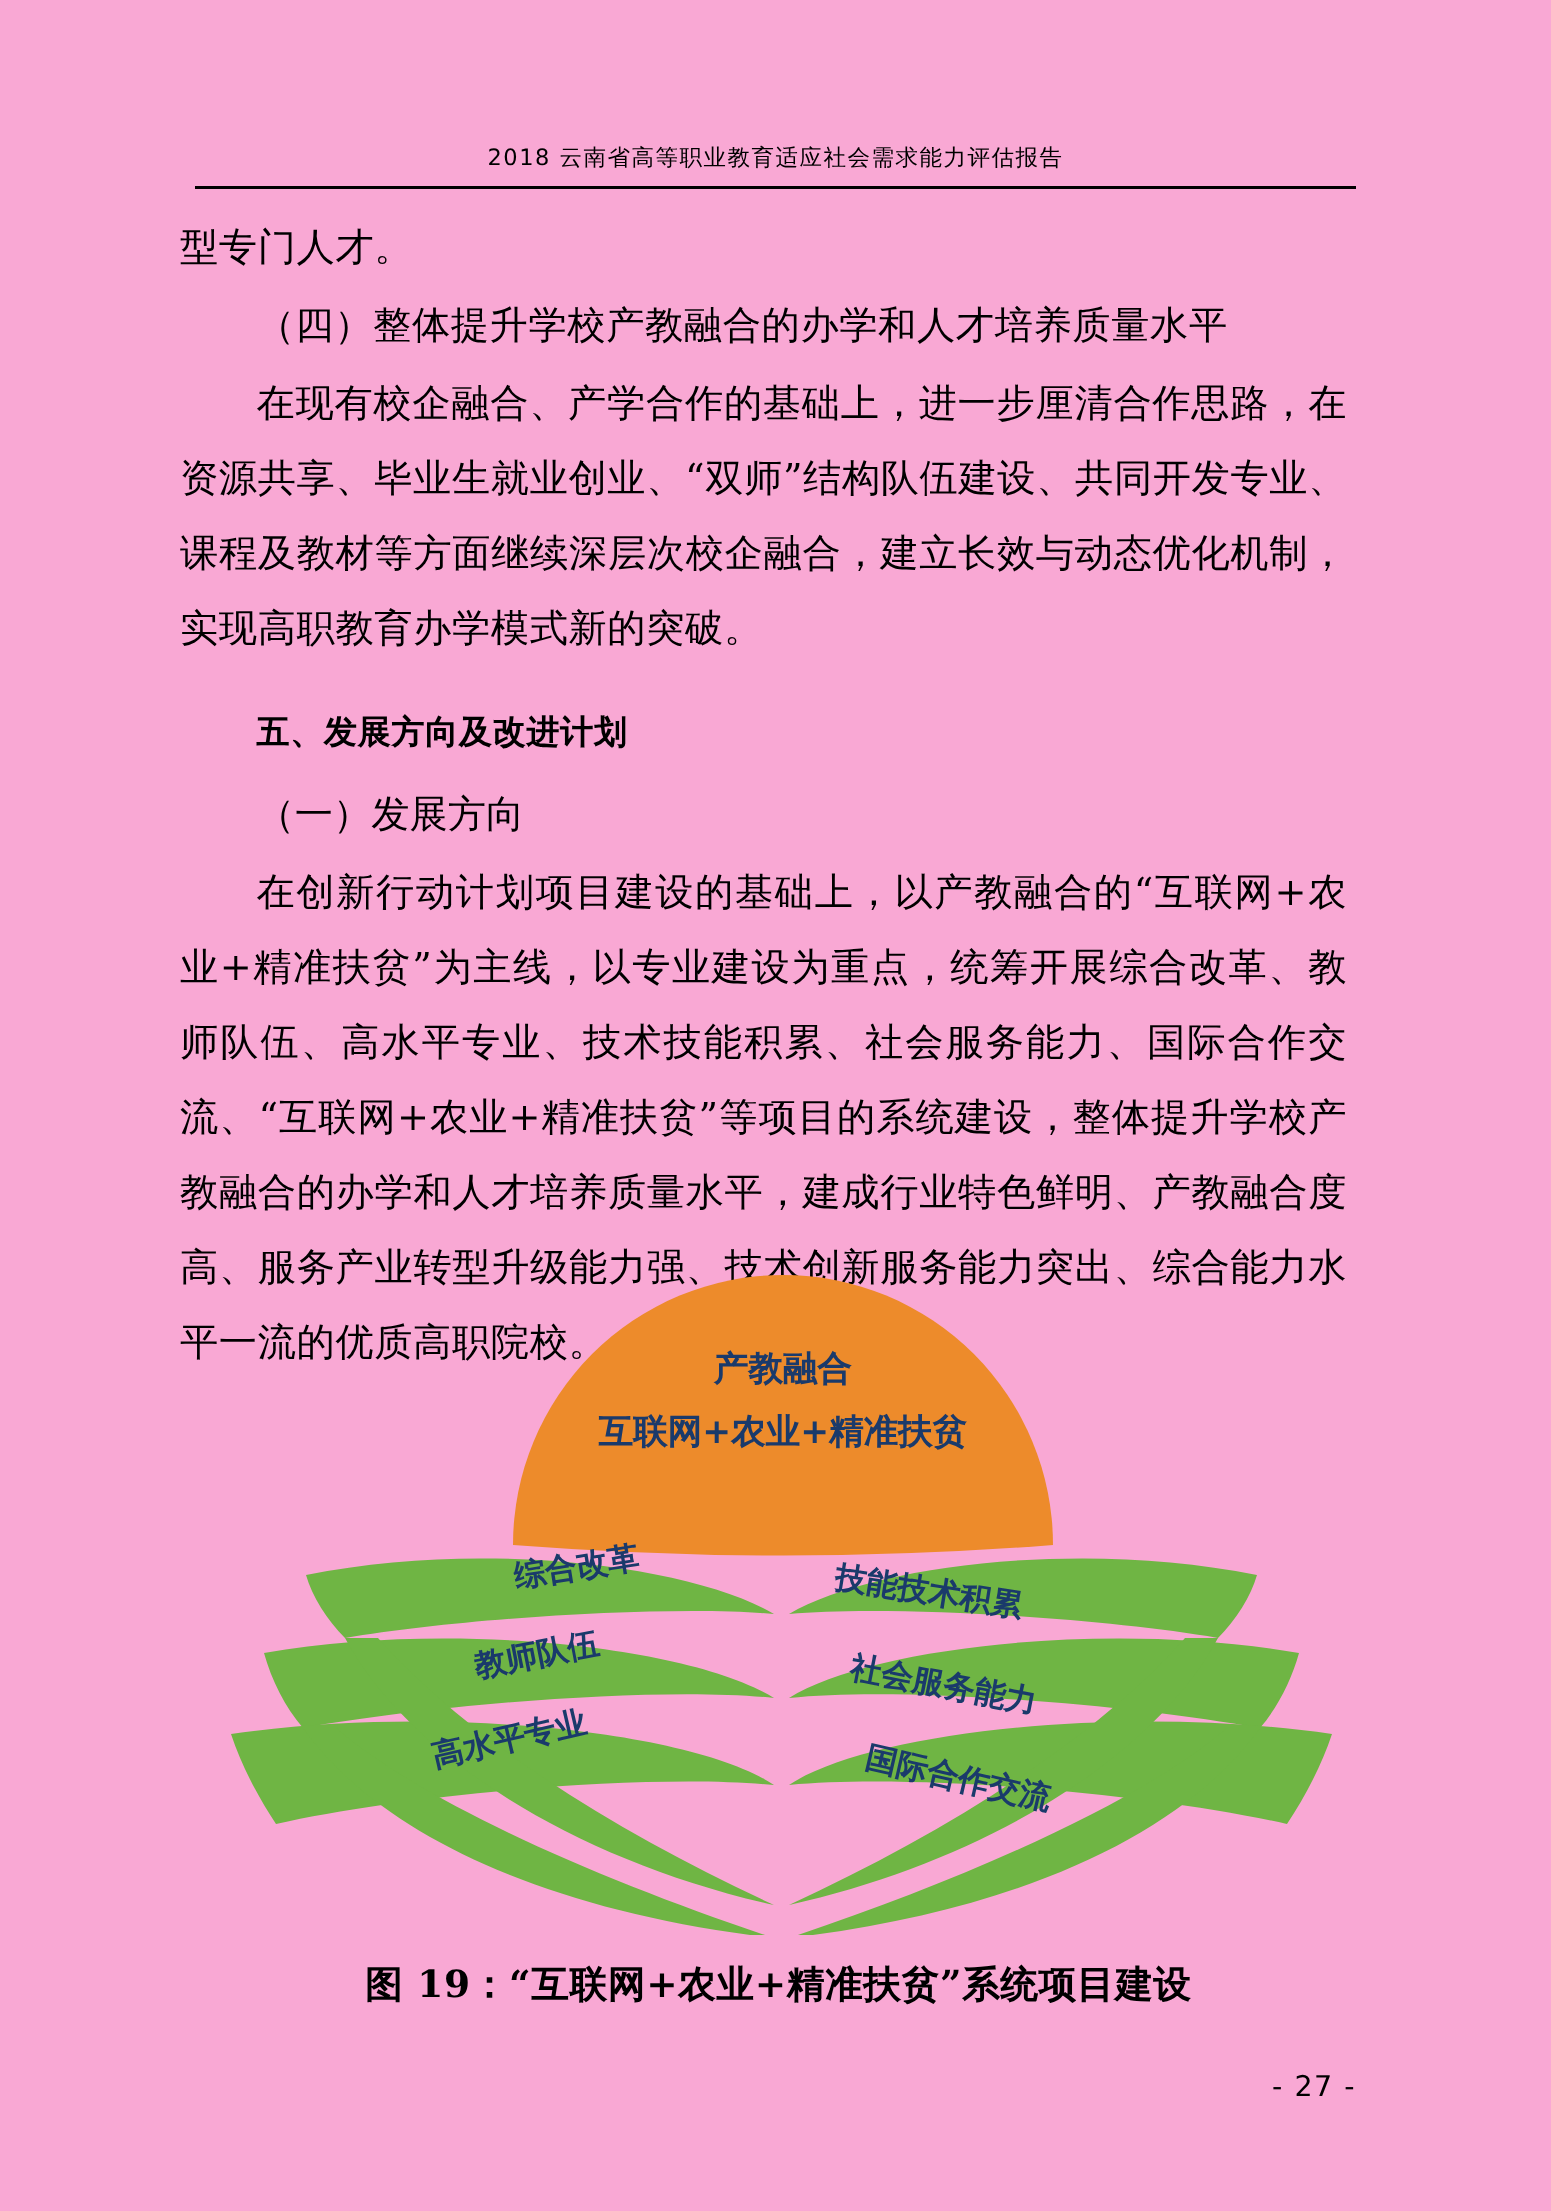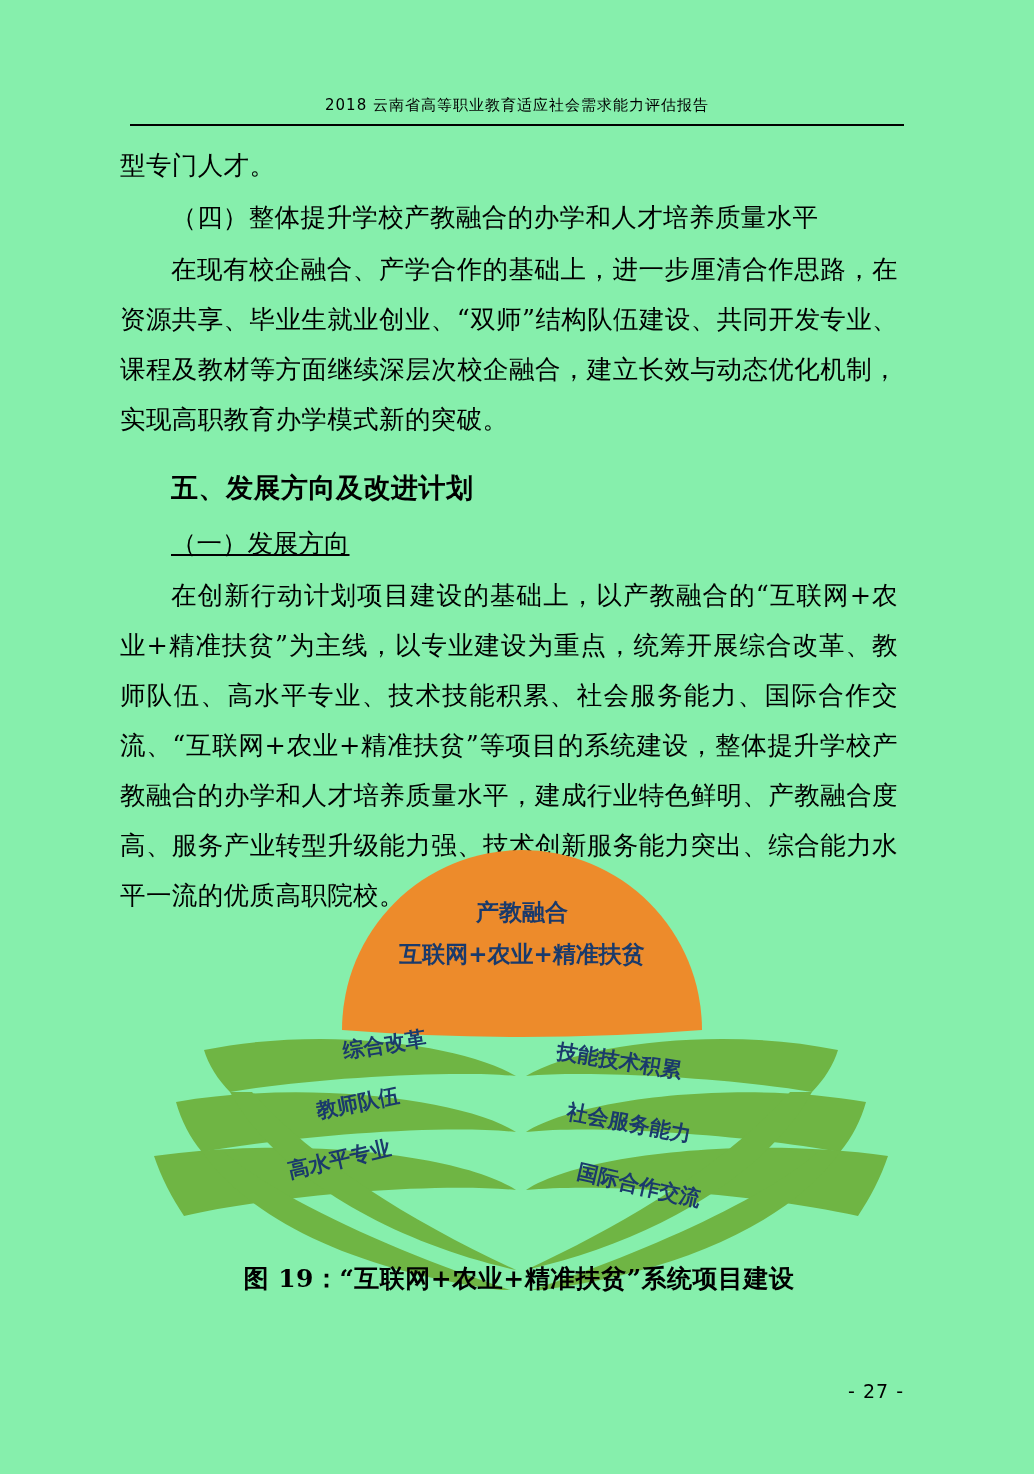--- a/index.html
+++ b/index.html
@@ -4,21 +4,21 @@
 <style>
   html, body {
     margin: 0;
     padding: 0;
     background: #ffffff;
   }
   .page {
     position: relative;
     width: 1034px;
     height: 1474px;
-    background: #86efac;
+    background: #f9a8d4;
     font-family: "Liberation Serif", "DejaVu Serif", serif;
     color: #000000;
     overflow: hidden;
     box-sizing: border-box;
   }
 
   
   .header {
     position: absolute;
     left: 130px;
@@ -53,50 +53,49 @@
     text-align: justify;
     text-justify: inter-ideograph;
     font-family: "DejaVu Serif", "Liberation Serif", serif;
     letter-spacing: 0.4px;
   }
   p.indent {
     text-indent: 51px;
   }
   h2.section {
     margin: 18px 0 4px 0;
-    font-size: 27px;
+    font-size: 22px;
     line-height: 52px;
     font-weight: bold;
     text-indent: 51px;
     font-family: Liberation Sans, sans-serif;
     letter-spacing: 0.5px;
   }
   p.sub {
     margin: 0 0 2px 0;
     font-size: 25.5px;
     line-height: 50px;
     text-indent: 51px;
     font-family: "DejaVu Serif", "Liberation Serif", serif;
-    text-decoration: underline;
   }
 
   
   .figure {
     position: absolute;
     left: 132px;
     top: 830px;
     width: 778px;
     height: 460px;
   }
   .figure svg { display: block; }
 
   .fig-caption {
     position: absolute;
     left: 130px;
-    top: 1262px;
+    top: 1306px;
     width: 778px;
     text-align: center;
     font-size: 25px;
     font-weight: bold;
     font-family: "DejaVu Serif", "Liberation Serif", serif;
     letter-spacing: 0.5px;
   }
 
   
   .page-number {

